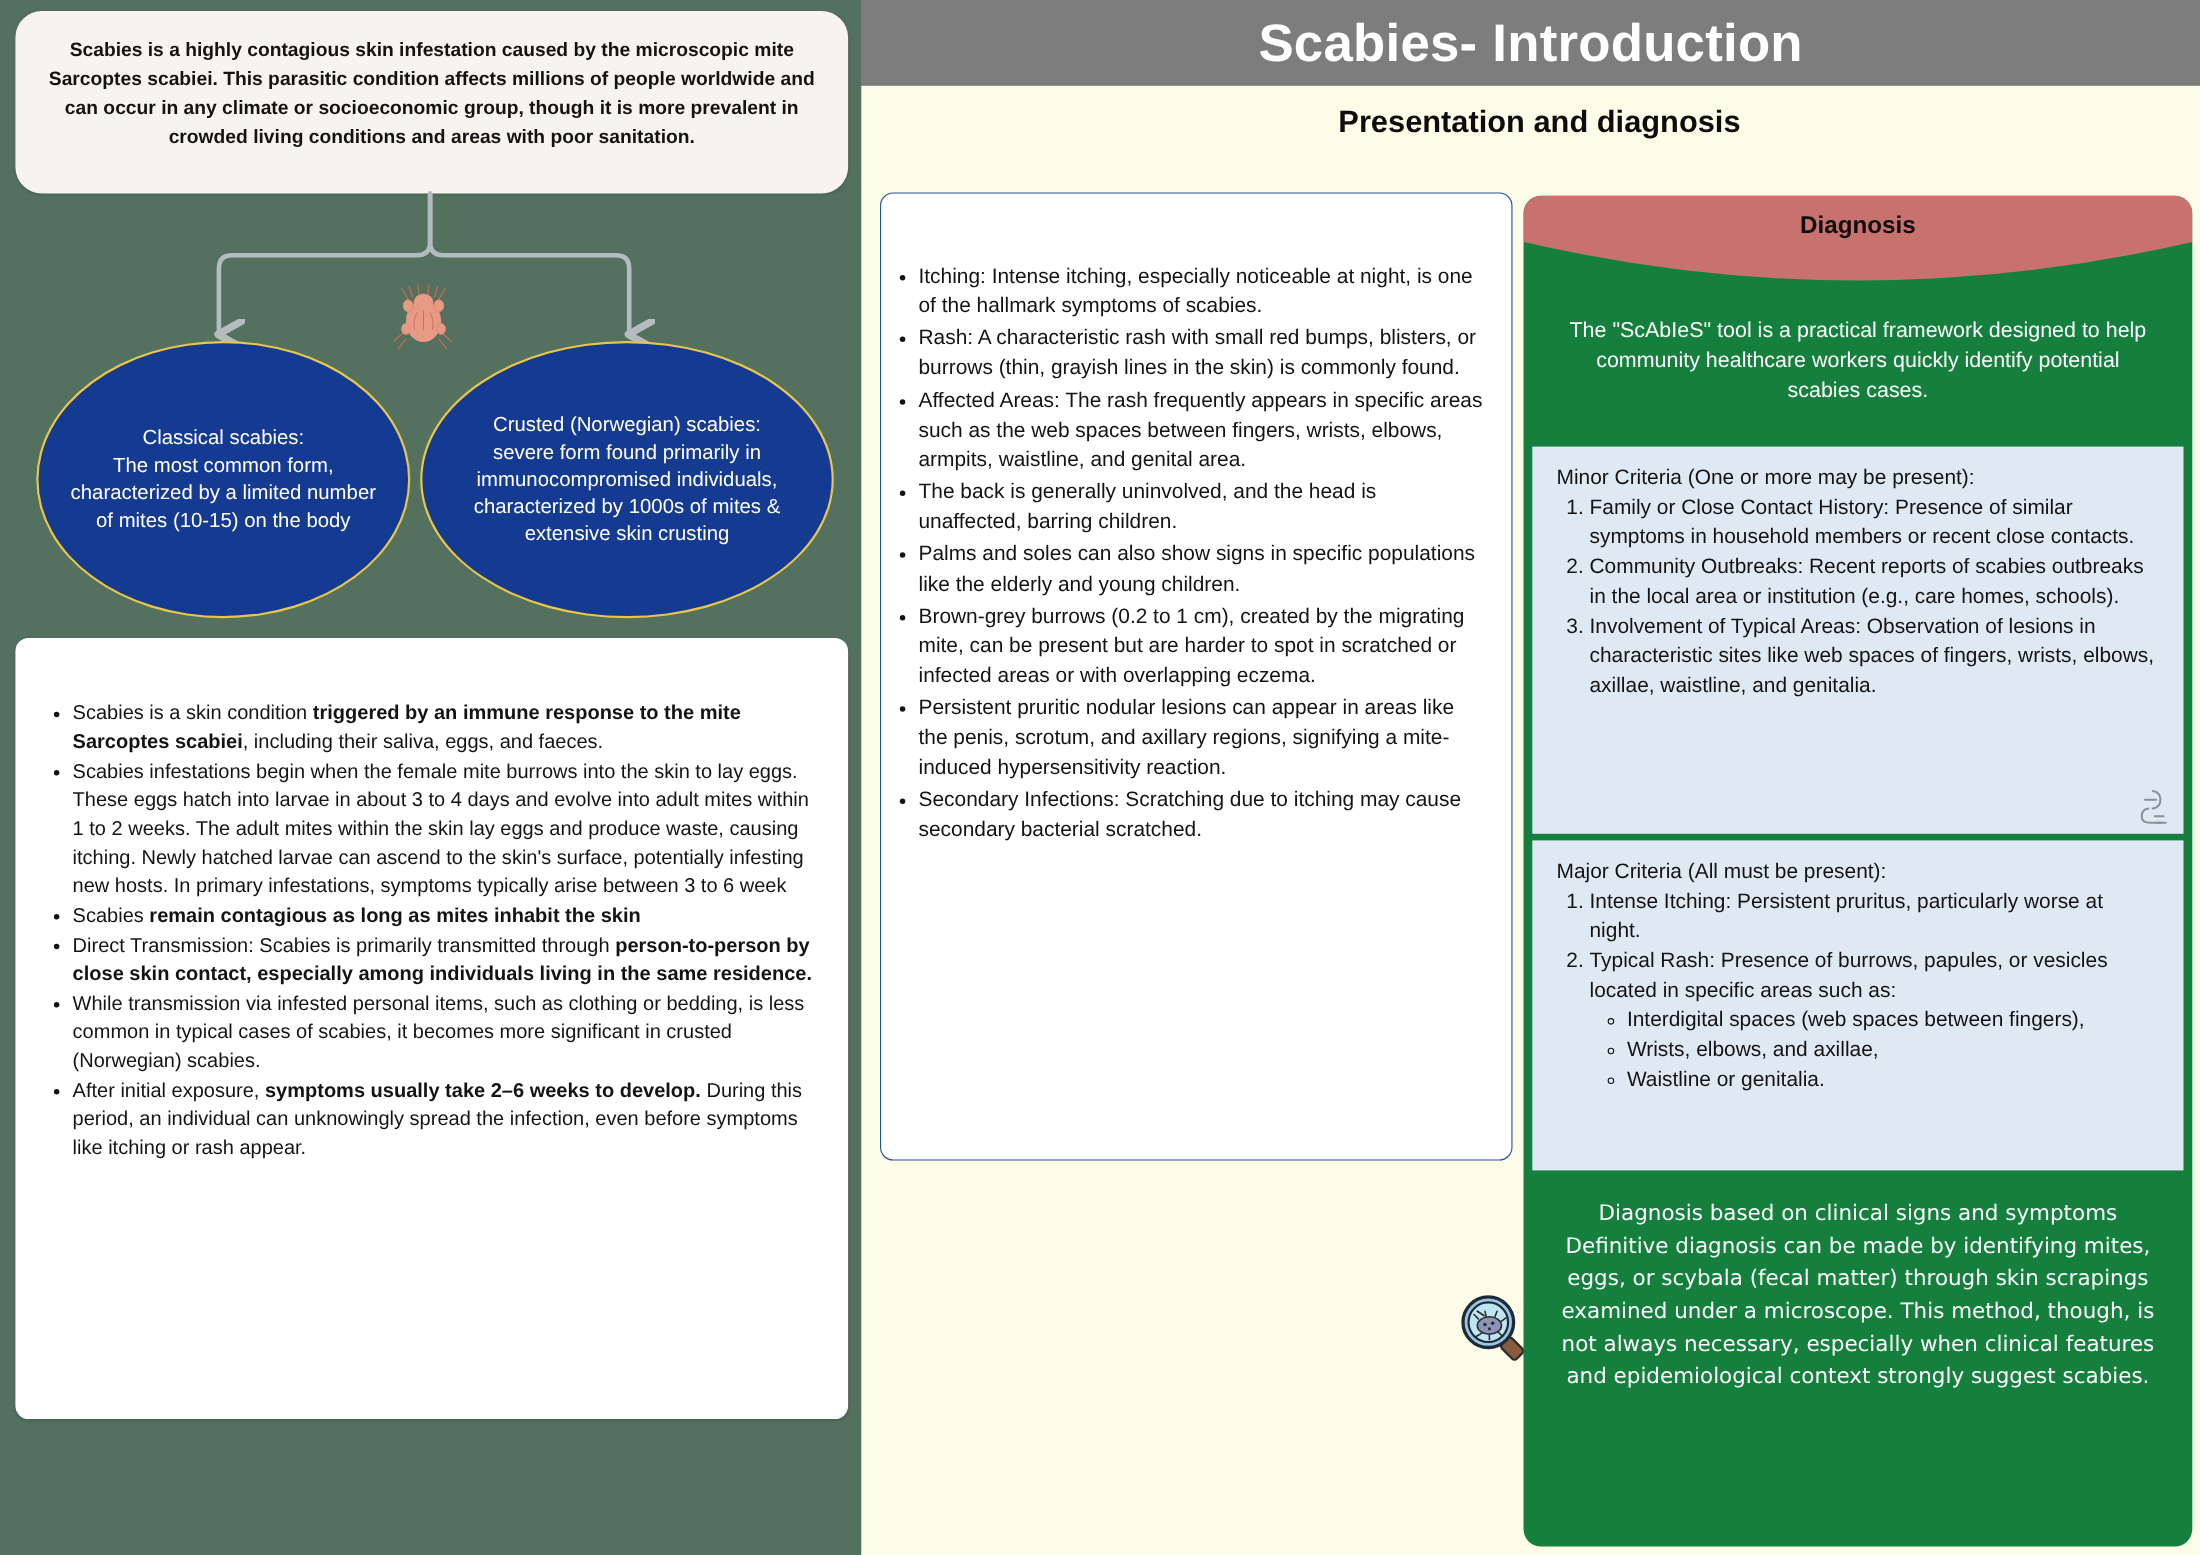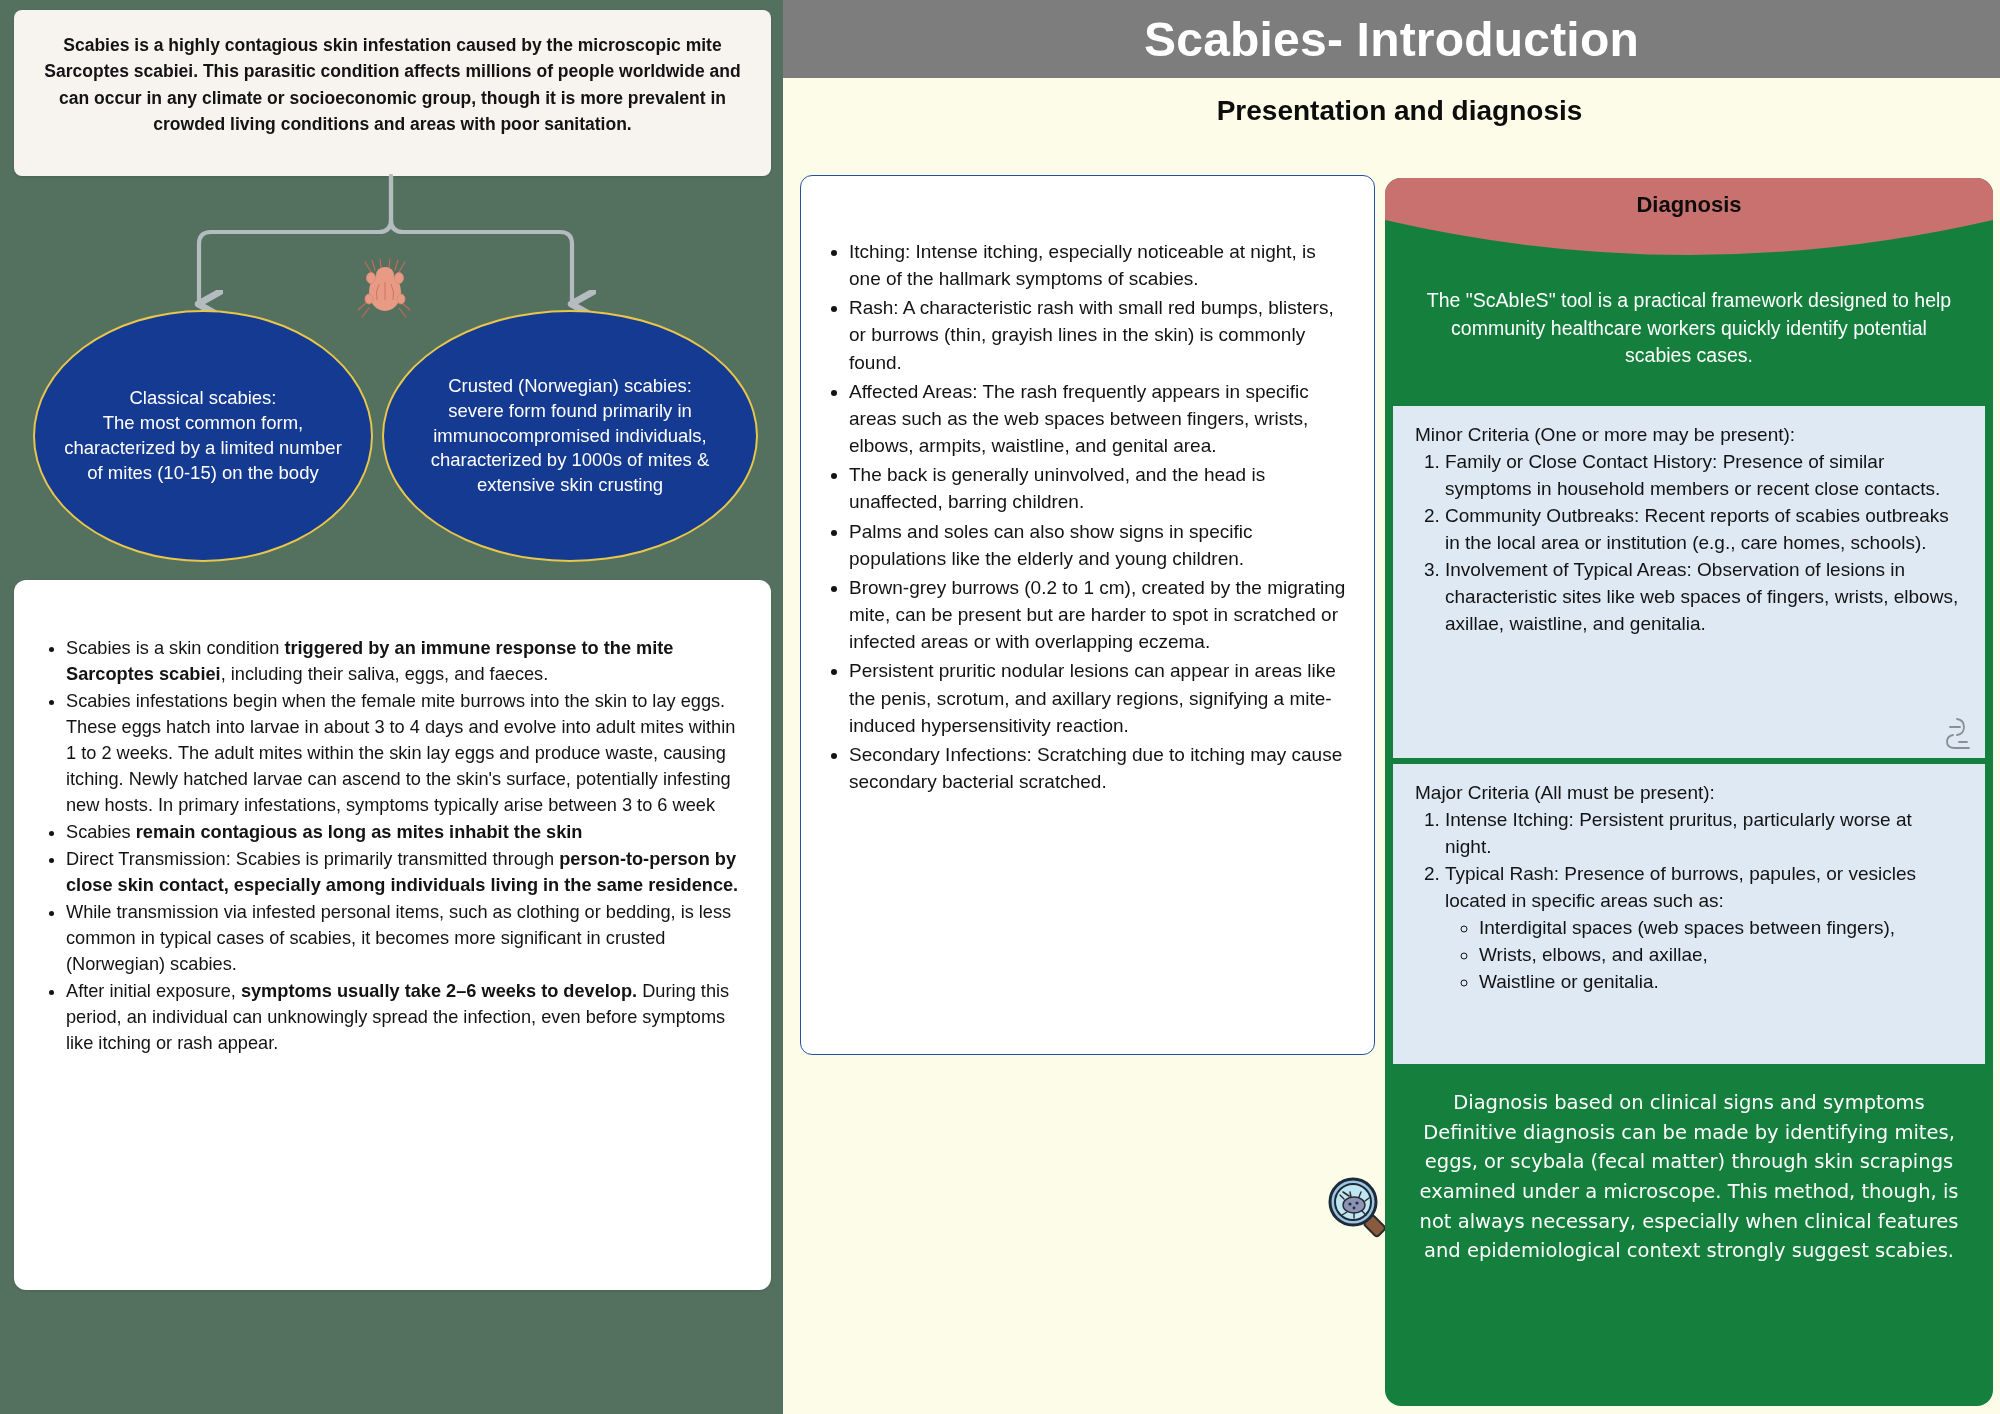--- a/index.html
+++ b/index.html
@@ -41,21 +41,21 @@
     width: 1217px;
     text-align: center;
     font-size: 28px; font-weight: bold; color: #0d0d0d; padding-left: 16px;
   }
 
   
   #intro-card {
     position: absolute; left: 14px; top: 10px;
     width: 757px; height: 166px;
     background: #f7f3ef;
-    border-radius: 8px;
+    border-radius: 24px;
     padding: 22px 26px 0 26px;
     text-align: center;
     font-size: 17.5px; font-weight: bold; line-height: 1.5;
     color: #131313;
     box-shadow: 0 1px 3px rgba(0,0,0,.12);
   }
 
   
   #connectors { position: absolute; left: 0; top: 170px; width: 783px; height: 160px; }
 
@@ -93,21 +93,21 @@
   }
   #left-detail-card li b { font-weight: bold; }
 
   
   #presentation-card {
     position: absolute; left: 800px; top: 175px;
     width: 575px; height: 880px;
     background: #ffffff;
     border: 1.8px solid #22539e;
     border-radius: 12px;
-    padding: 62px 26px 20px 22px;
+    padding: 62px 26px 20px 8px;
     overflow: hidden;
   }
   #presentation-card ul { list-style: disc; padding-left: 26px; }
   #presentation-card li {
     font-size: 19px; line-height: 1.43; color: #131313; margin-bottom: 2px;
   }
 
   
   #magnifier-icon { position: absolute; left: 1327px; top: 1176px; width: 62px; height: 62px; }
 

